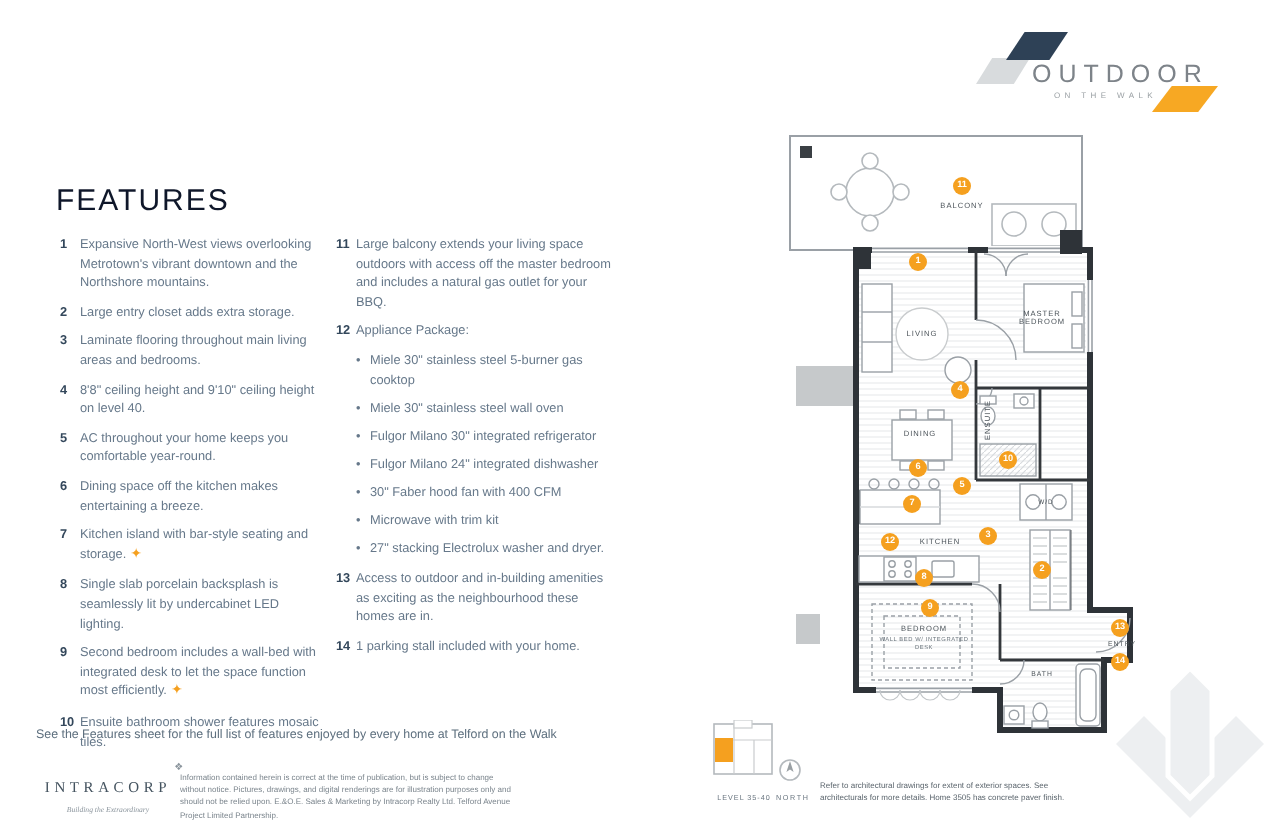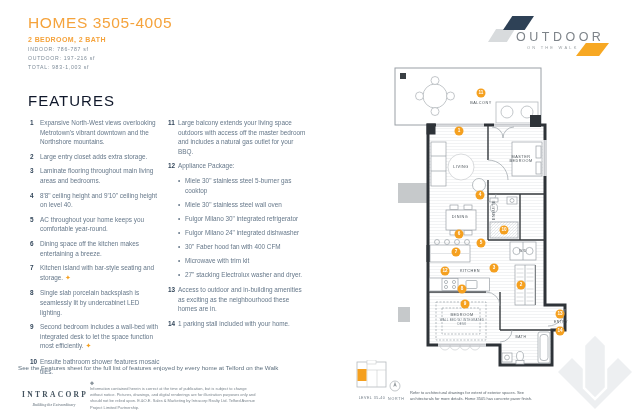--- a/index.html
+++ b/index.html
@@ -21,21 +21,21 @@
   .fnum{flex:none;width:10px;font-weight:bold;color:#33475b;}
   .ftxt{flex:1;}
   .upicon{color:#f5a01f;font-size:7px;margin-left:2px;}
   .bullets{margin:0 0 5px 10px;}
   .bullet{display:flex;margin-bottom:4.5px;}
   .bdot{flex:none;width:7px;color:#66788a;}
   .bdot::before{content:"•";}
 
   
   .see-note{position:absolute;left:18px;top:364px;font-size:6.2px;color:#5d6f7e;white-space:nowrap;}
-  .intracorp{position:absolute;left:22px;top:383px;width:64px;text-align:center;font-weight:bold;}
+  .intracorp{position:absolute;left:22px;top:383px;width:64px;text-align:center;}
   .ic-word{font-family:"Liberation Serif",serif;font-size:7.5px;letter-spacing:2.3px;color:#44535f;white-space:nowrap;}
   .ic-mark{position:absolute;right:-6px;top:-3px;color:#8a949c;font-size:5px;}
   .ic-tag{font-family:"Liberation Serif",serif;font-style:italic;font-size:3.8px;color:#8a949c;margin-top:1.5px;}
   .disclaimer{position:absolute;left:90px;top:386px;width:168px;font-size:4px;line-height:1.55;color:#7a848c;}
 
   
   .brand{position:absolute;left:478px;top:14px;width:152px;height:52px;}
   .par{position:absolute;}
   .par-gray{left:10px;top:15px;width:27px;height:13px;background:#d8dbdd;
             clip-path:polygon(30% 0,100% 0,70% 100%,0 100%);}
@@ -66,27 +66,20 @@
   .compass-lbl{font-size:3.6px;letter-spacing:0.8px;color:#6a7680;margin-top:1px;}
   .plan-note{position:absolute;left:410px;top:390px;width:128px;font-size:4px;line-height:1.5;color:#5a646c;}
 
   .watermark{position:absolute;left:552px;top:328px;}
 </style>
 </head>
 <body>
 
 <div class="page">
 
-  <div class="hdr">
-    <div class="hdr-title">HOMES 3505-4005</div>
-    <div class="hdr-sub">2 BEDROOM, 2 BATH</div>
-    <div class="hdr-stat">INDOOR: 786-787 sf</div>
-    <div class="hdr-stat">OUTDOOR: 197-216 sf</div>
-    <div class="hdr-stat">TOTAL: 983-1,003 sf</div>
-  </div>
 
   <div class="brand">
     <div class="par par-gray"></div>
     <div class="par par-navy"></div>
     <div class="brand-name">OUTDOOR</div>
     <div class="brand-sub">ON THE WALK</div>
     <div class="par par-orange"></div>
   </div>
 
   <div class="features-title">FEATURES</div>

